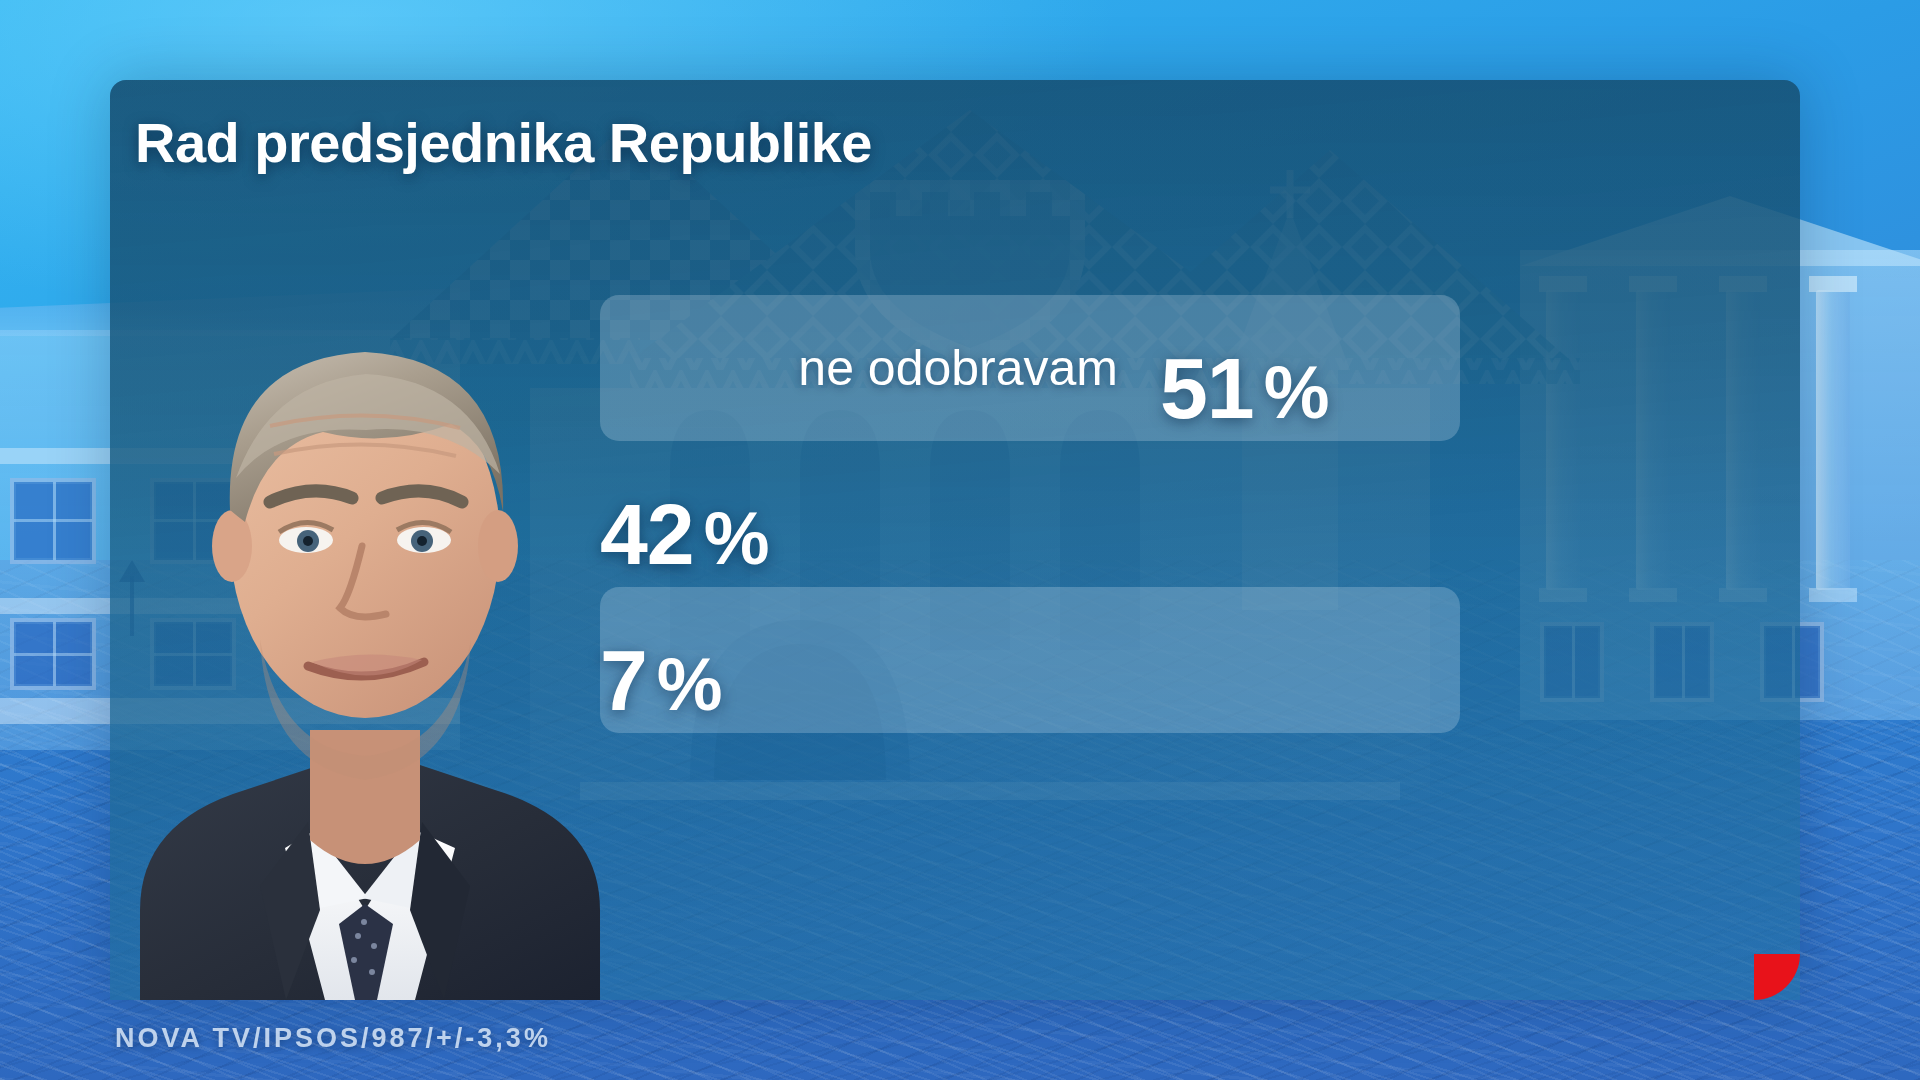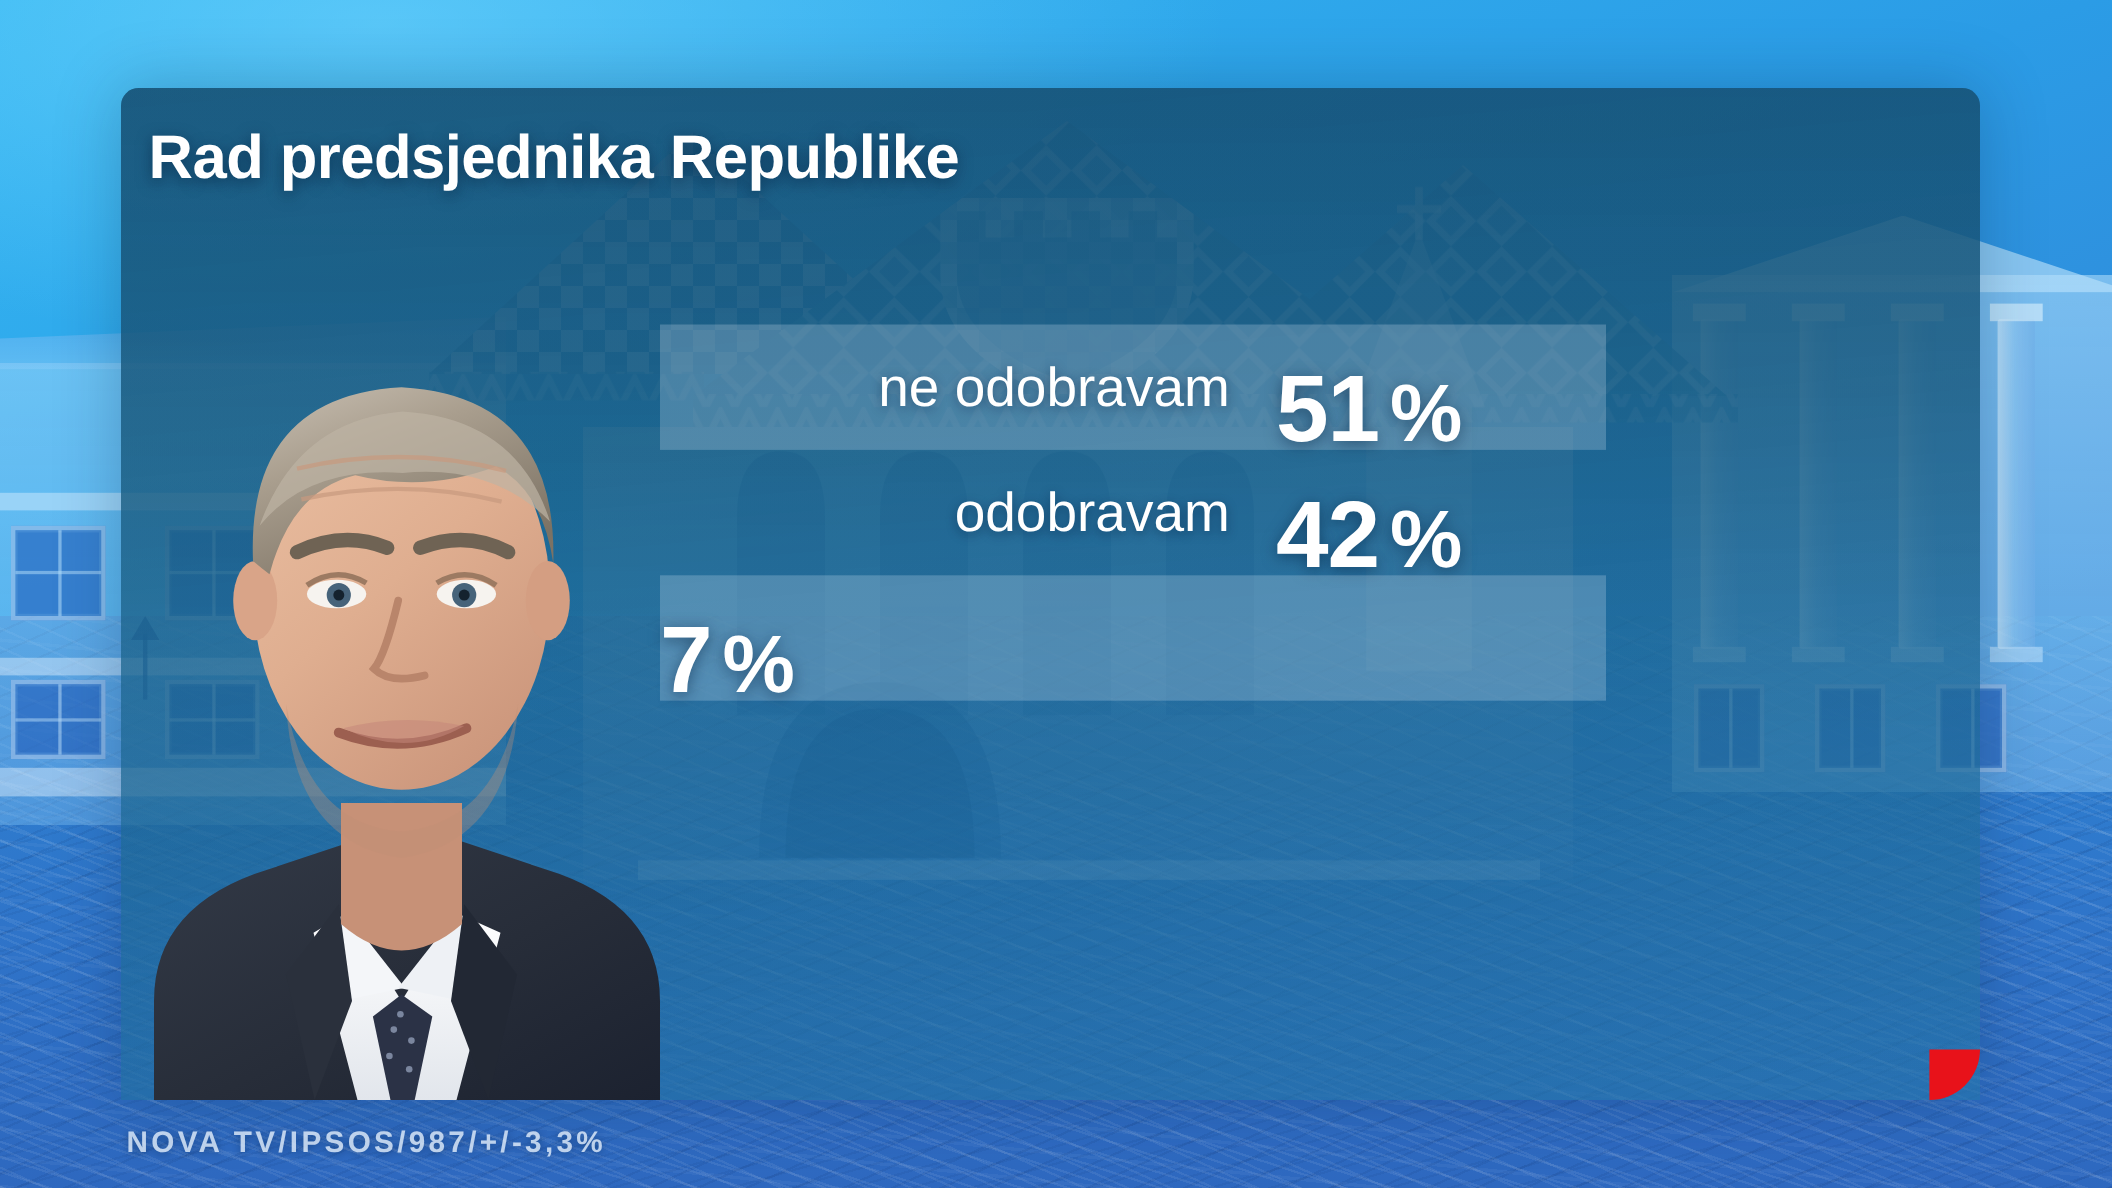--- a/index.html
+++ b/index.html
@@ -118,22 +118,22 @@
     color:#ffffff; font-size:56px; font-weight:bold; letter-spacing:-.5px;
     text-shadow:0 3px 14px rgba(0,25,55,.55);
     white-space:nowrap;
   }
 
   
   .results{
     position:absolute; left:490px; top:215px; width:860px; height:440px;
   }
   .row{
-    position:relative; width:860px; height:114px;
-    display:flex; align-items:center;
+    position:relative; width:860px; height:146px;
+    display:flex; align-items:center;border-radius:19px;
   }
   .row.shaded{ background:rgba(236,248,255,.22); }
   .row .label{
     flex:1; text-align:right; padding-right:42px;
     color:#ffffff; font-size:50px; font-weight:400;
     text-shadow:0 2px 10px rgba(0,25,55,.45);
     white-space:nowrap;
   }
   .row .value{
     width:300px; text-align:left;
@@ -384,21 +384,20 @@
   <div class="results">
 
     <div class="row shaded">
       <div class="label">ne odobravam</div>
       <div class="value">
         <span>51</span><span class="pct">%</span>
       </div>
     </div>
 
     <div class="row">
-      <div class="label">odobravam</div>
       <div class="value">
         <span>42</span><span class="pct">%</span>
       </div>
     </div>
 
     <div class="row shaded">
       <div class="value">
         <span>7</span><span class="pct">%</span>
       </div>
     </div>

